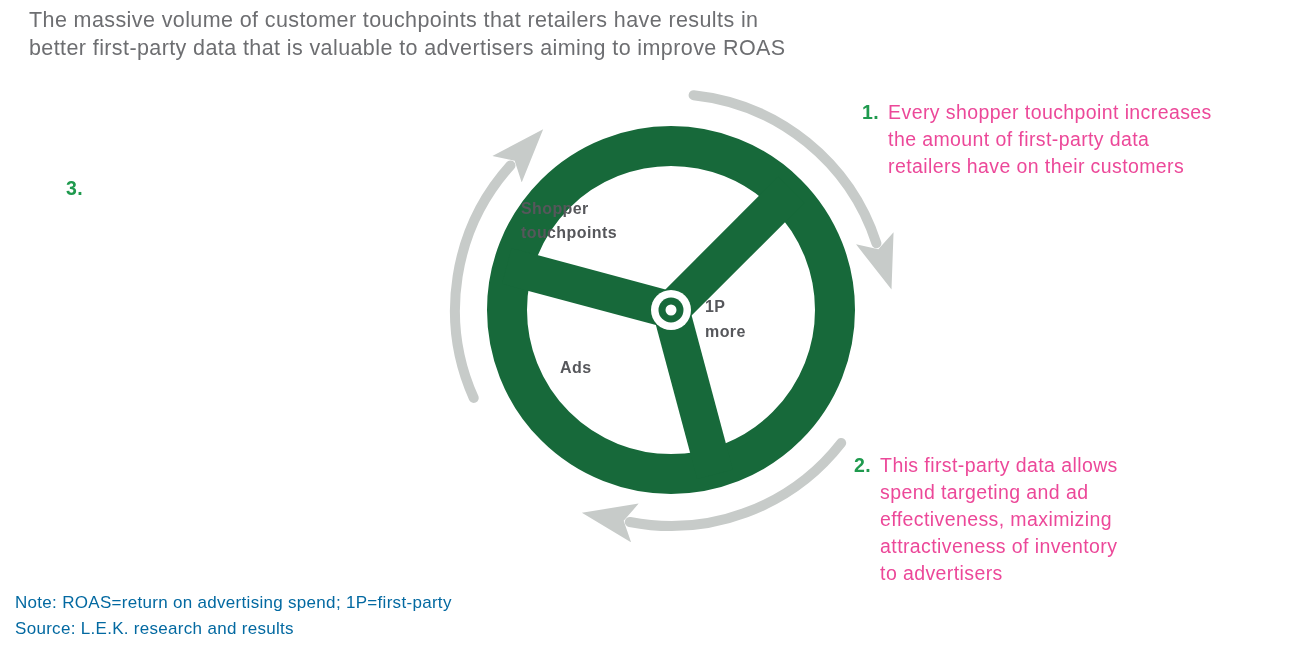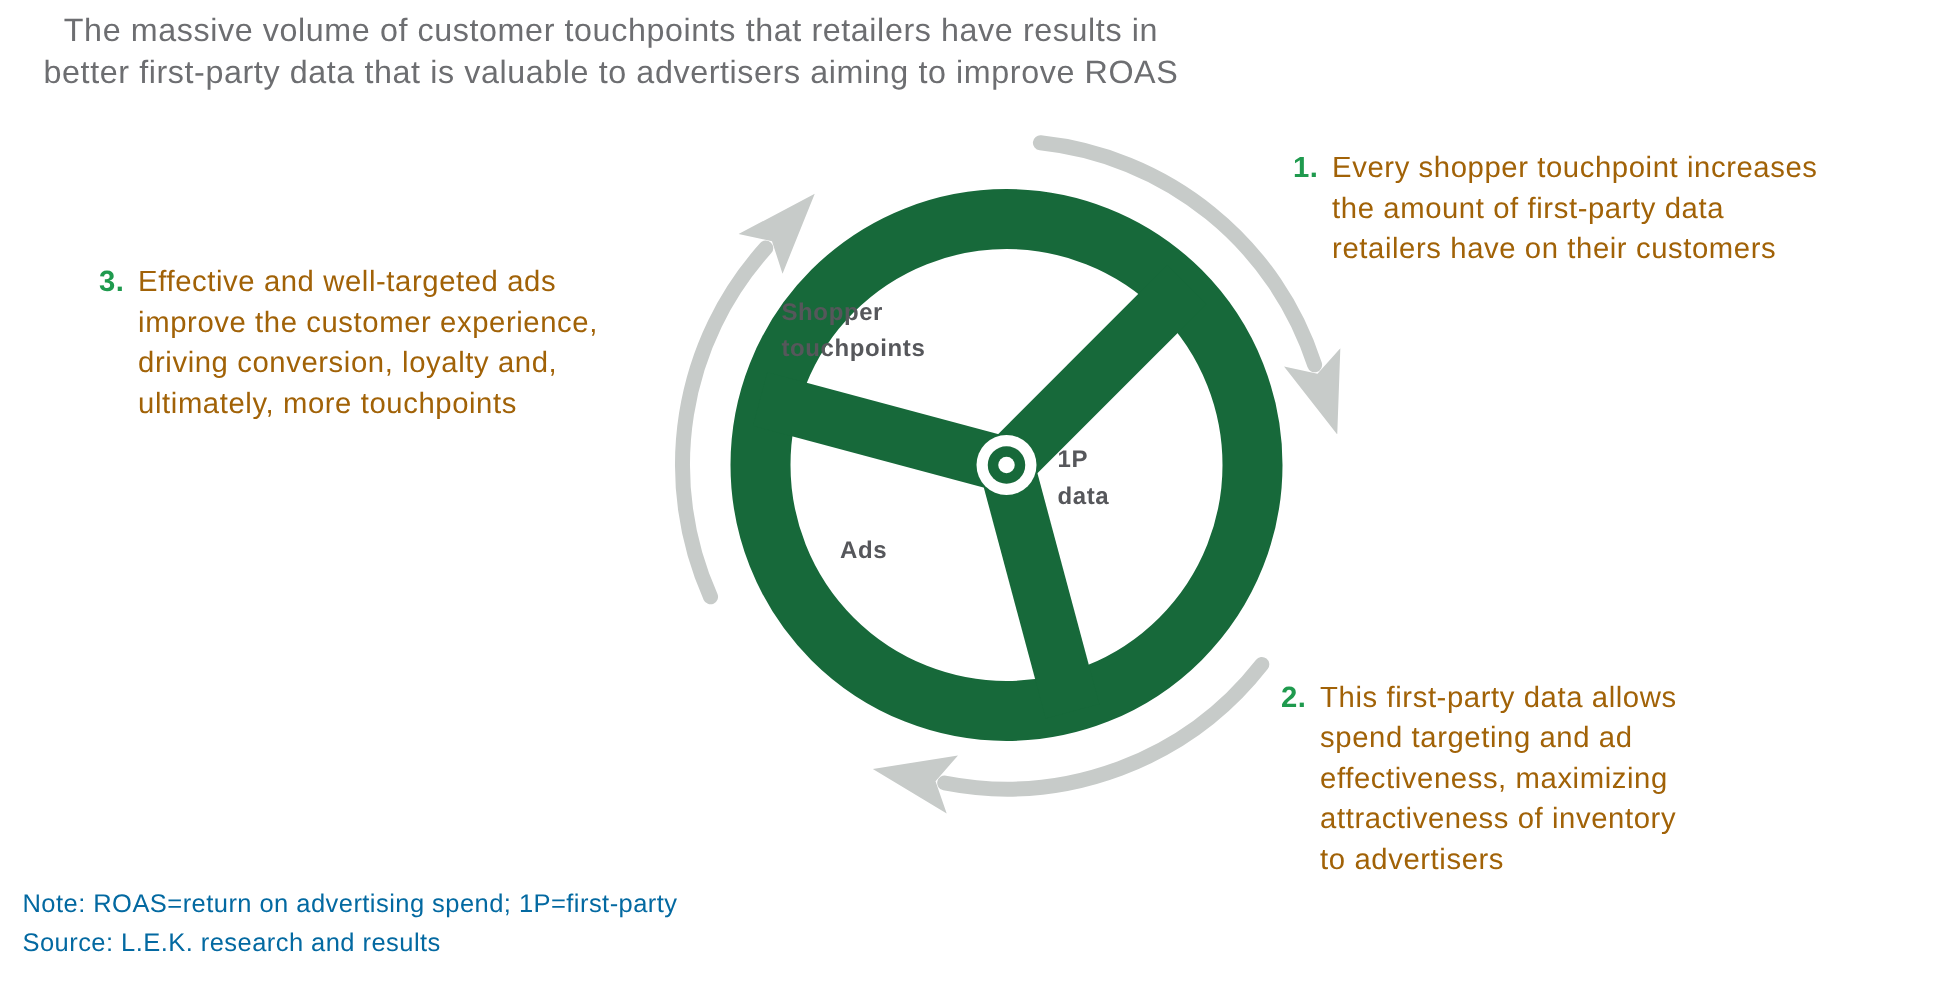--- a/index.html
+++ b/index.html
@@ -16,21 +16,20 @@
 
   .title {
     position: absolute;
     left: 29px;
     top: 7px;
     font-size: 21.5px;
     line-height: 27.5px;
     letter-spacing: 0.4px;
     color: #6d6e71;
     white-space: pre-line;
-    text-align: center;
   }
 
   .seg-label {
     position: absolute;
     text-align: left;
     font-weight: bold;
     font-size: 16px;
     line-height: 24px;
     letter-spacing: 0.4px;
     color: #56575b;
@@ -48,21 +47,21 @@
     line-height: 27px;
     letter-spacing: 0.4px;
   }
   .annotation .num {
     flex: none;
     font-weight: bold;
     color: #1f9a4e;
     margin-right: 9px;
   }
   .annotation .ann-text {
-    color: #a16207;
+    color: #ec4899;
     white-space: pre-line;
   }
   .ann-1 { left: 862px; top: 99px;  width: 420px; }
   .ann-2 { left: 854px; top: 452px; width: 340px; }
   .ann-3 { left: 66px;  top: 175px; width: 410px; }
 
   .footnote {
     position: absolute;
     left: 15px;
     top: 590px;
@@ -100,45 +99,41 @@
       <circle cx="671" cy="310" r="5.5" fill="#ffffff"></circle>
     </g>
   </svg>
 
   <div class="title">The massive volume of customer touchpoints that retailers have results in
 better first-party data that is valuable to advertisers aiming to improve ROAS</div>
 
   <div class="seg-label seg-shopper">Shopper
 touchpoints</div>
   <div class="seg-label seg-1p">1P
-data</div>
+more</div>
   <div class="seg-label seg-ads">Ads</div>
 
   <div class="annotation ann-1">
     <span class="num">1.</span>
     <div class="ann-text">Every shopper touchpoint increases
 the amount of first-party data
 retailers have on their customers</div>
   </div>
 
   <div class="annotation ann-2">
     <span class="num">2.</span>
     <div class="ann-text">This first-party data allows
 spend targeting and ad
 effectiveness, maximizing
 attractiveness of inventory
 to advertisers</div>
   </div>
 
   <div class="annotation ann-3">
     <span class="num">3.</span>
-    <div class="ann-text">Effective and well-targeted ads
-improve the customer experience,
-driving conversion, loyalty and,
-ultimately, more touchpoints</div>
   </div>
 
   <div class="footnote">
     <div>Note: ROAS=return on advertising spend; 1P=first-party</div>
     <div>Source: L.E.K. research and results</div>
   </div>
 
 </div>
 
 </body></html>

